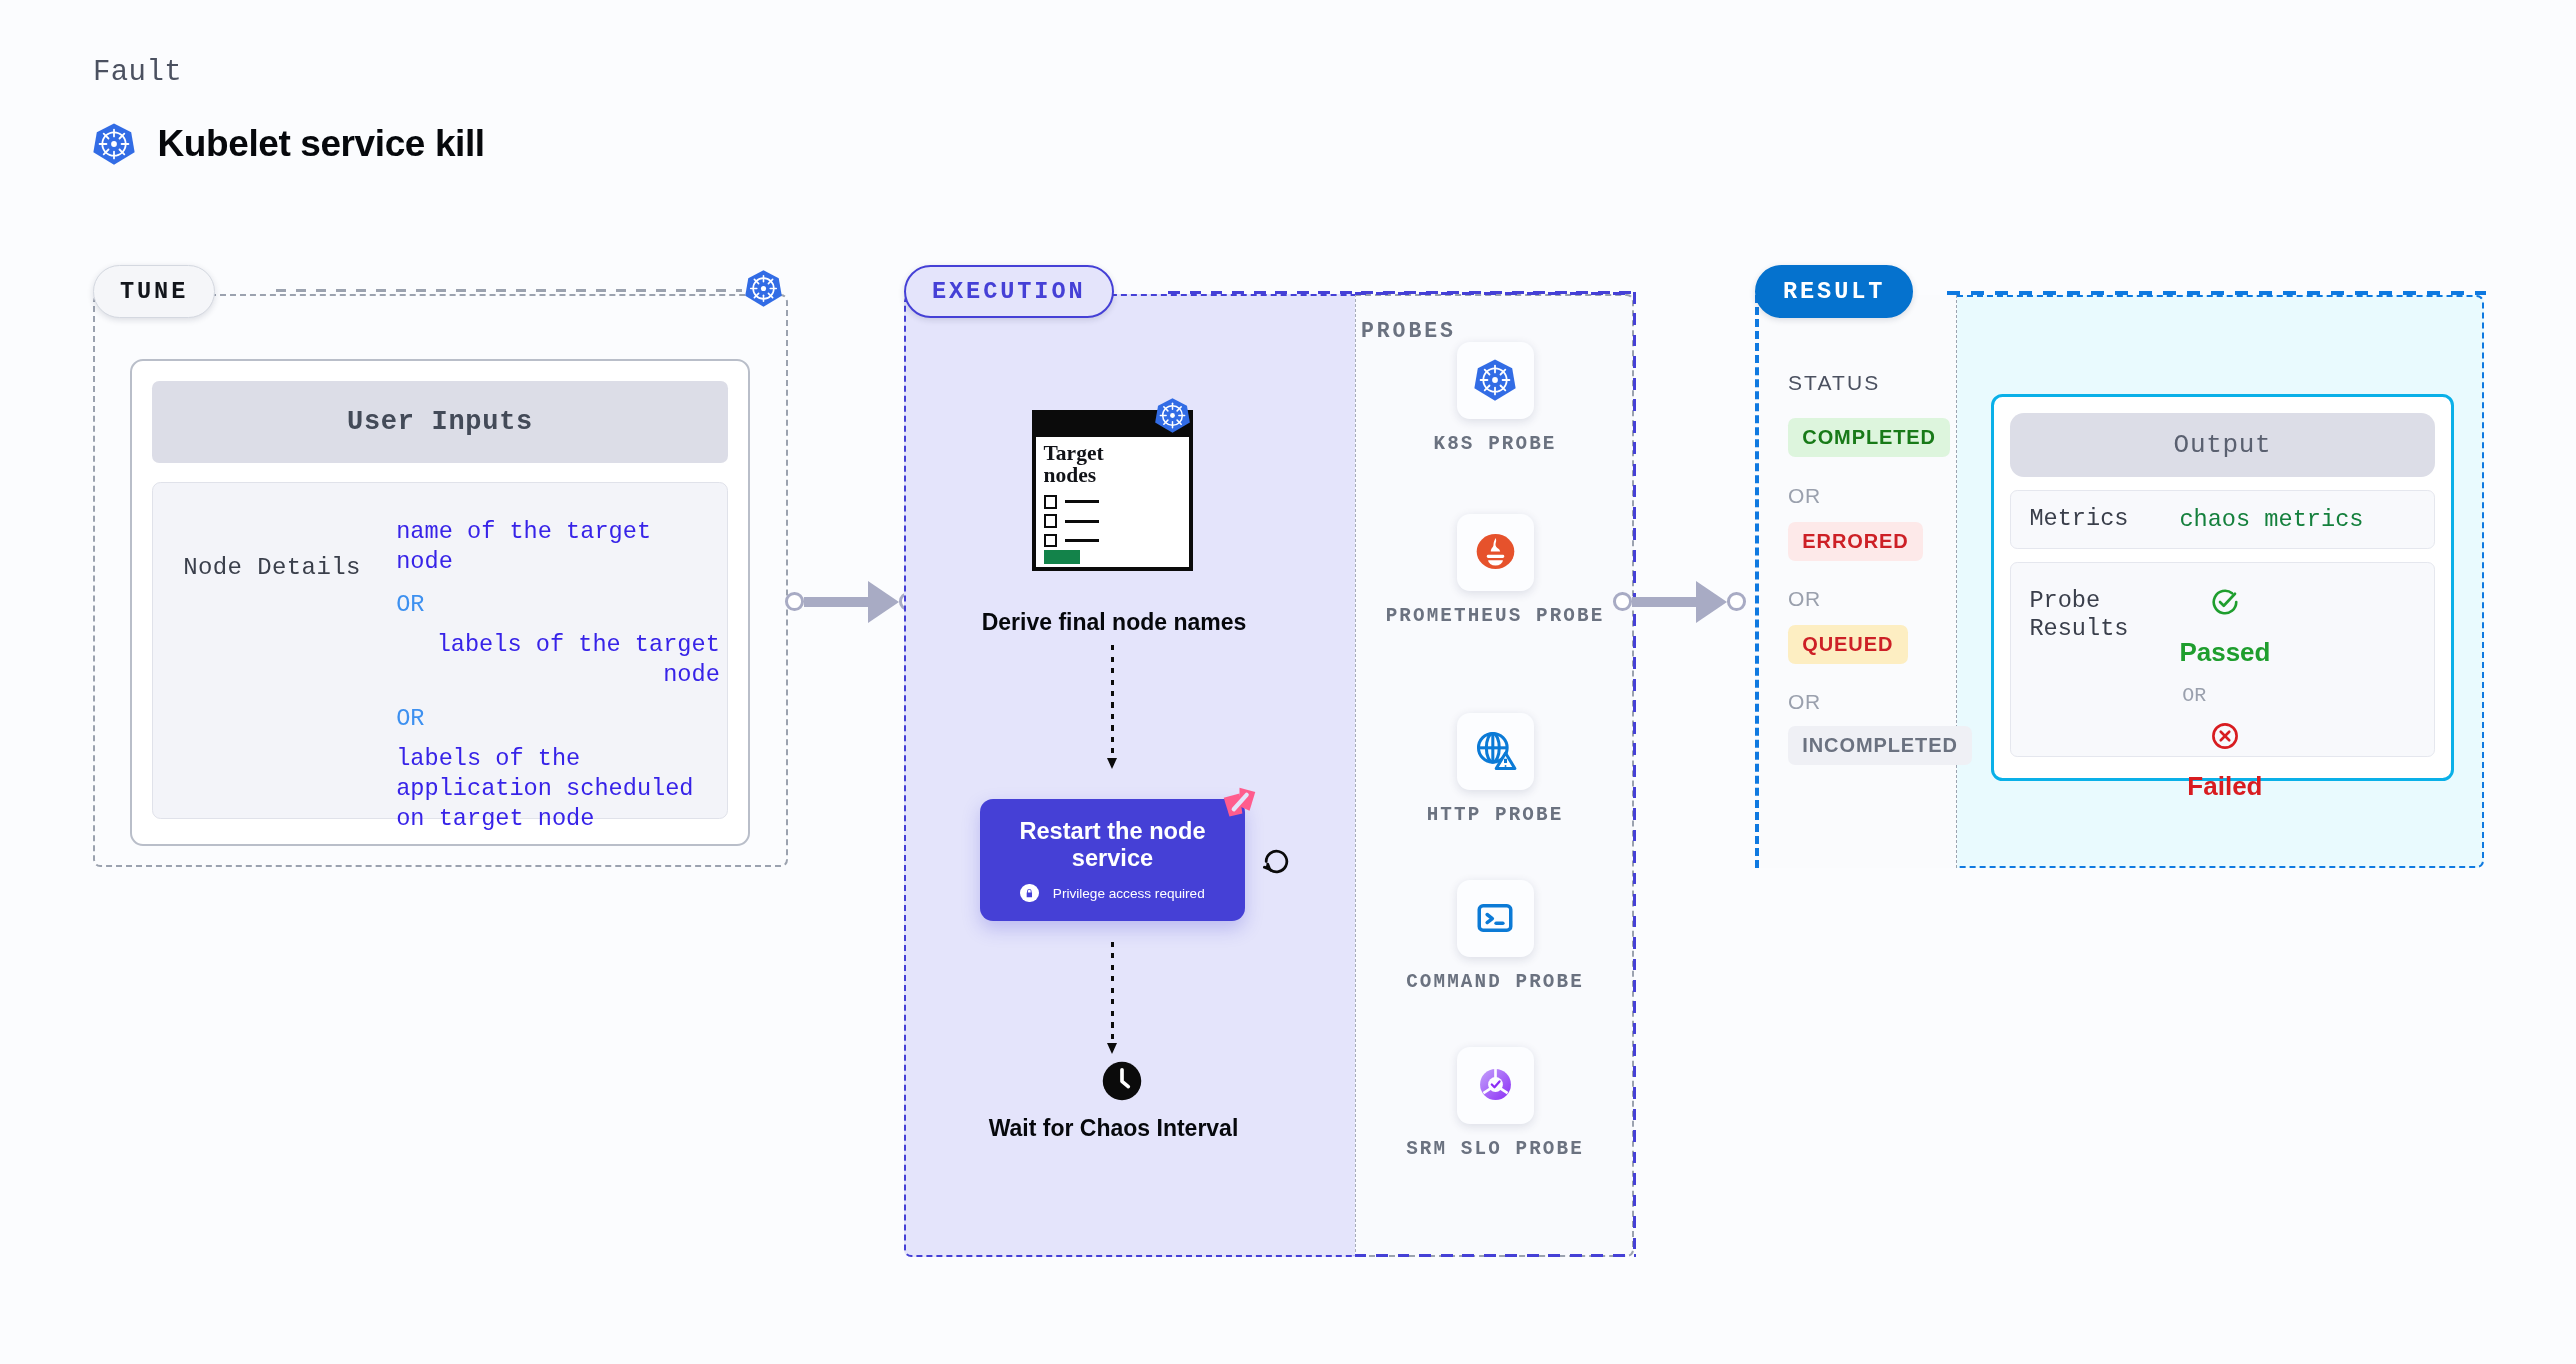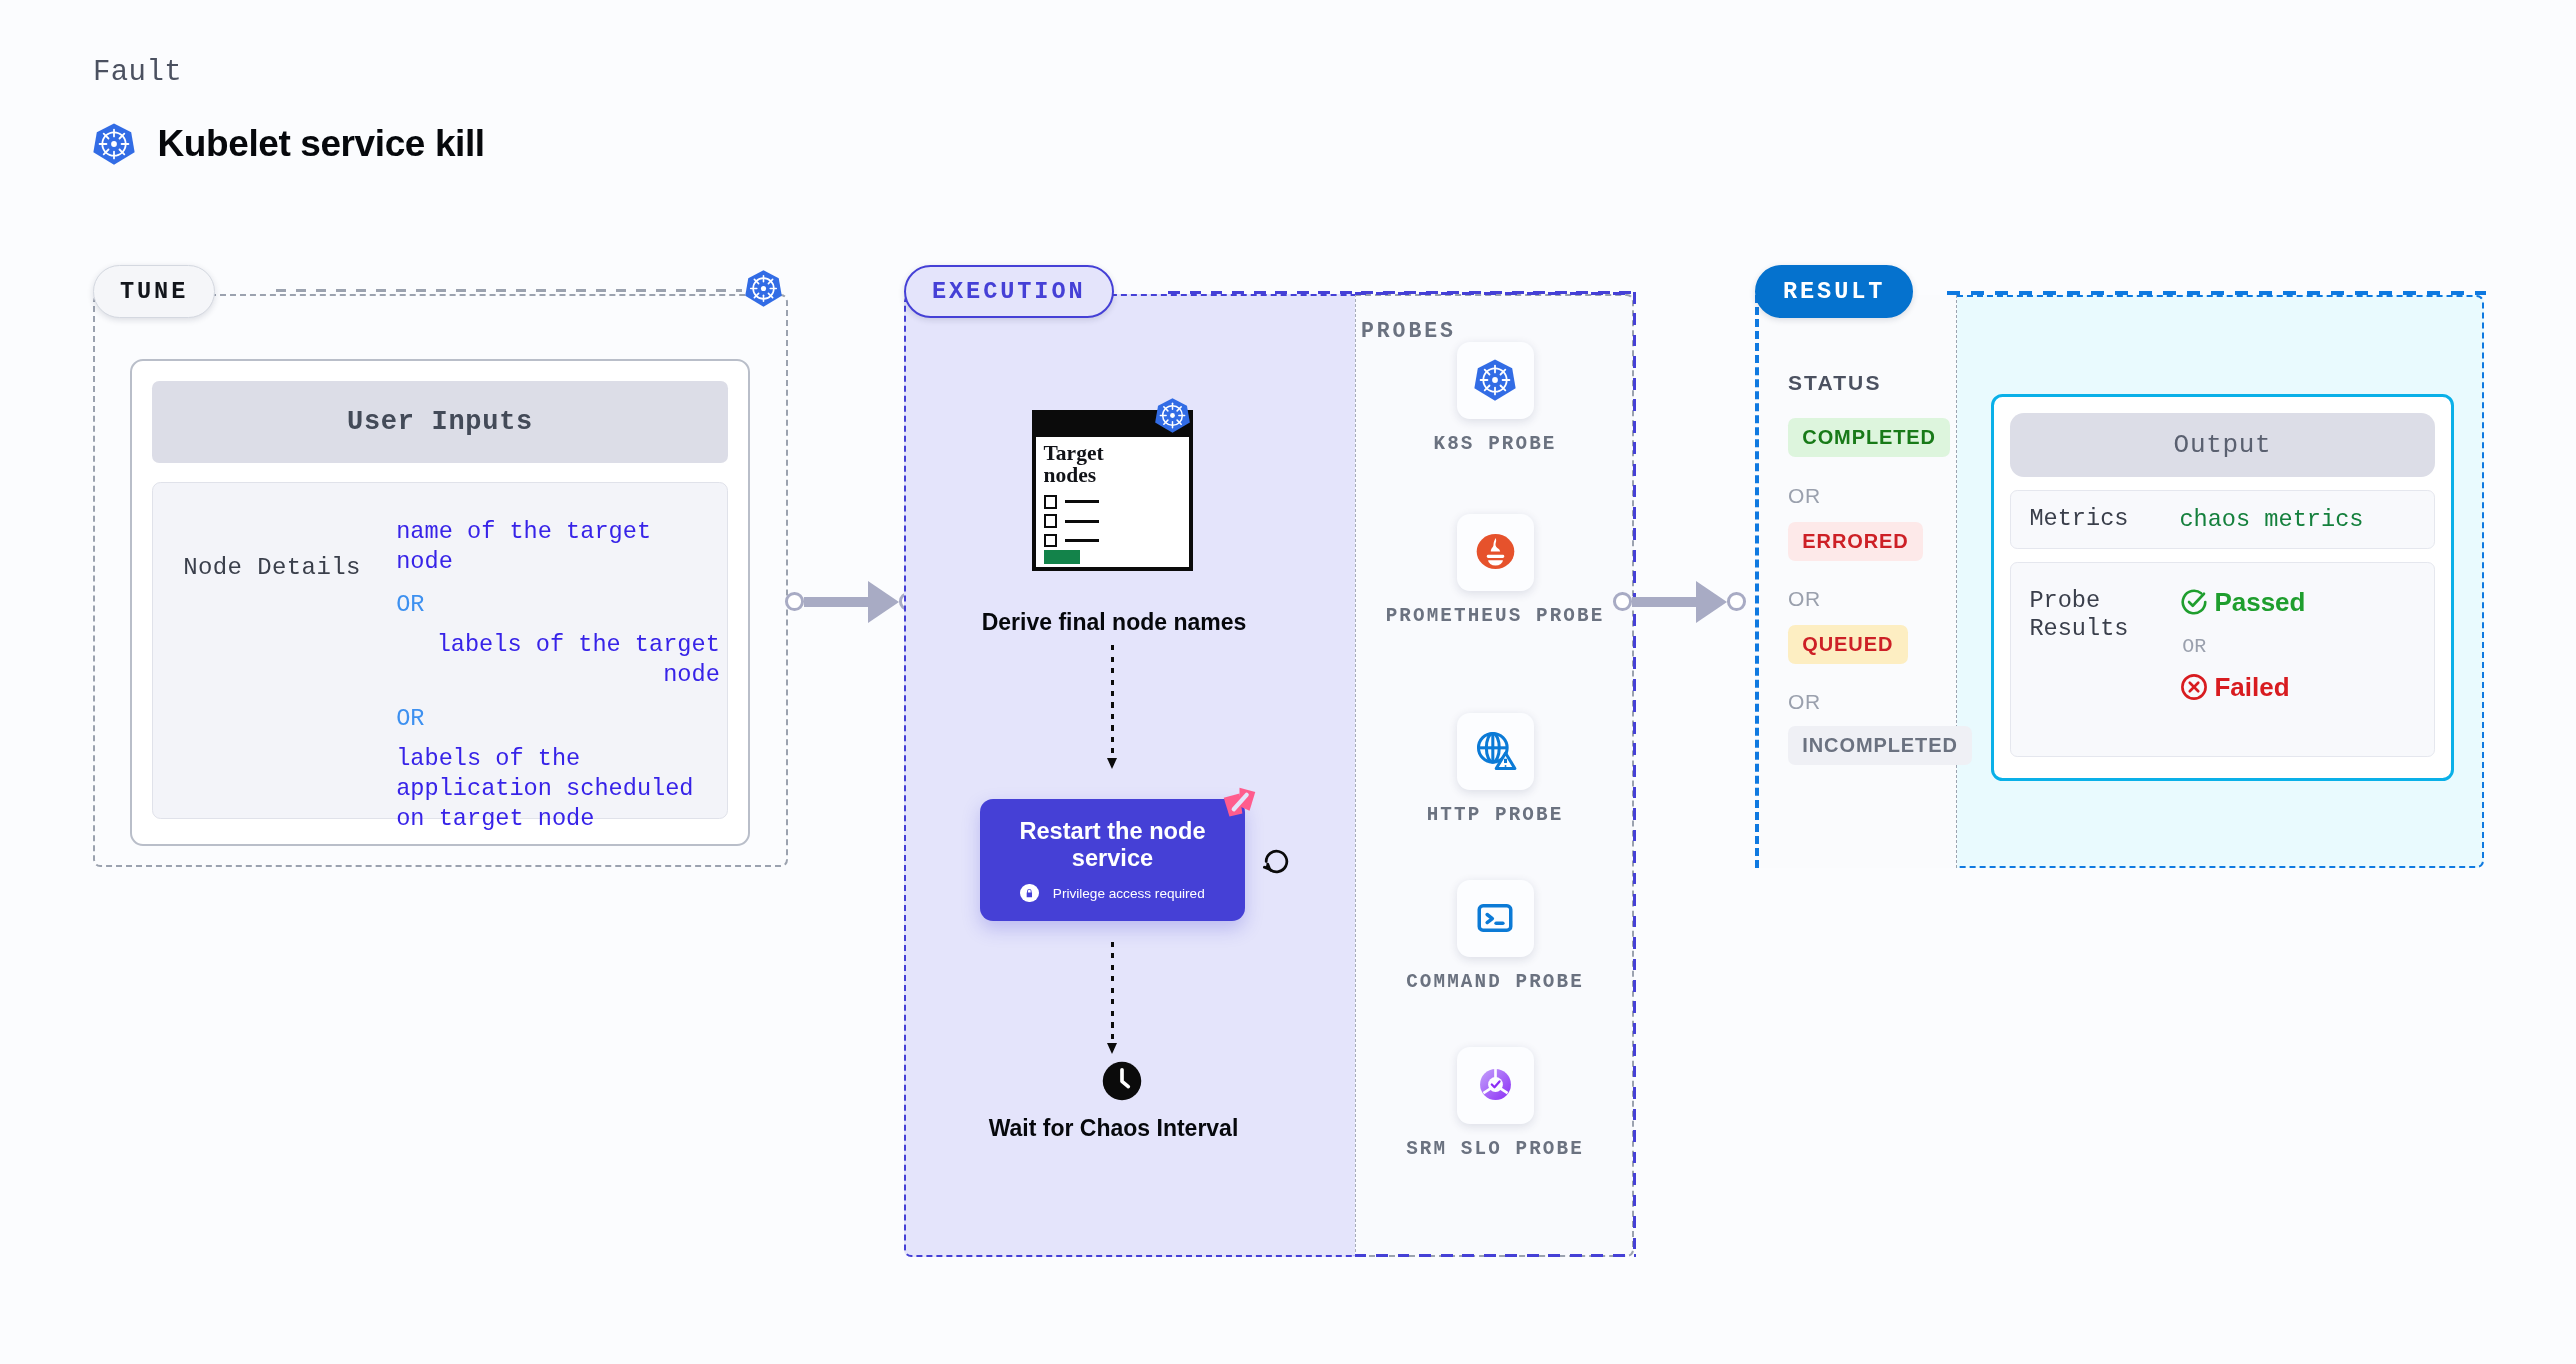--- a/index.html
+++ b/index.html
@@ -189,21 +189,21 @@
   }
   .result-output-panel {
     position: absolute; left: 1957px; top: 295px;
     width: 527px; height: 573px;
     background: #e9fafe;
     border: 2.9px dashed #0f79e0; border-left: none;
     border-radius: 0 7.2px 7.2px 0;
   }
   .status-label {
     position: absolute; left: 1788px; top: 371px;
-    font-size: 21px; font-weight: 700; color: #4b5160; letter-spacing: 2.1px;
+    font-size: 21px; font-weight: 400; color: #4b5160; letter-spacing: 2.1px;
   }
   .badge {
     position: absolute; left: 1788px;
     padding: 7.9px 14.3px; border-radius: 7.2px;
     font-size: 20px; font-weight: 700; letter-spacing: 0.9px;
   }
   .b-completed { top: 418px; background: #ddf5dd; color: #187a18; }
   .b-errored  { top: 522px; background: #fde9e9; color: #cd2026; }
   .b-queued   { top: 625px; background: #fdeec2; color: #cd2026; }
   .b-incomp   { top: 726px; background: #eff0f5; color: #6b7280; }
@@ -229,21 +229,21 @@
     margin-top: 13px; background: #f8f9fc; border: 1.4px solid #e5e7ee; border-radius: 7.2px;
     display: flex; align-items: center; padding: 14.3px 0 14.3px 18.6px;
   }
   .out-row.tall { align-items: flex-start; padding-top: 24px; padding-bottom: 24px; height: 195px; }
   .out-key {
     width: 150px; flex: none;
     font-family: "Liberation Mono", monospace;
     font-size: 23.6px; color: #3a3f4b; line-height: 1.2;
   }
   .out-val-metrics { font-family: "Liberation Mono", monospace; font-size: 23.6px; color: #15803d; }
-  .pr-item { display: flex; align-items: center; gap: 5px; }
+  .pr-item { display: flex; align-items: center; gap: 18px; flex-direction: column; }
   .pr-pass { font-size: 26px; font-weight: 700; color: #1f9e2e; }
   .pr-fail { font-size: 26px; font-weight: 700; color: #d81c20; }
   .pr-or { margin: 15.8px 0 14.3px 2.9px; font-family: "Liberation Mono", monospace; font-size: 20px; color: #9aa0ad; }
 
   
   .conn { position: absolute; height: 43px; display: flex; align-items: center; }
   .conn .dot {
     width: 18.6px; height: 18.6px; border-radius: 50%;
     background: #ffffff; border: 3.6px solid #a8abc4; flex: none;
   }

